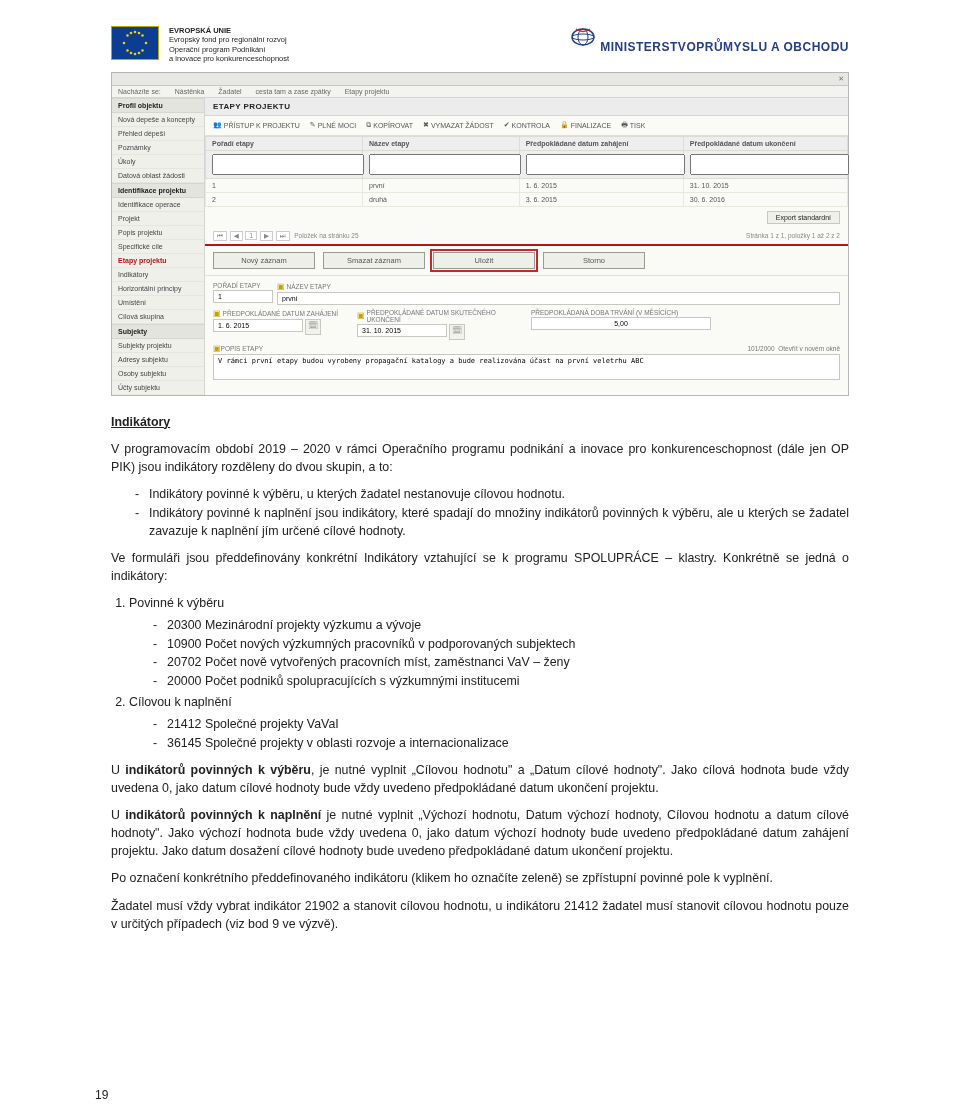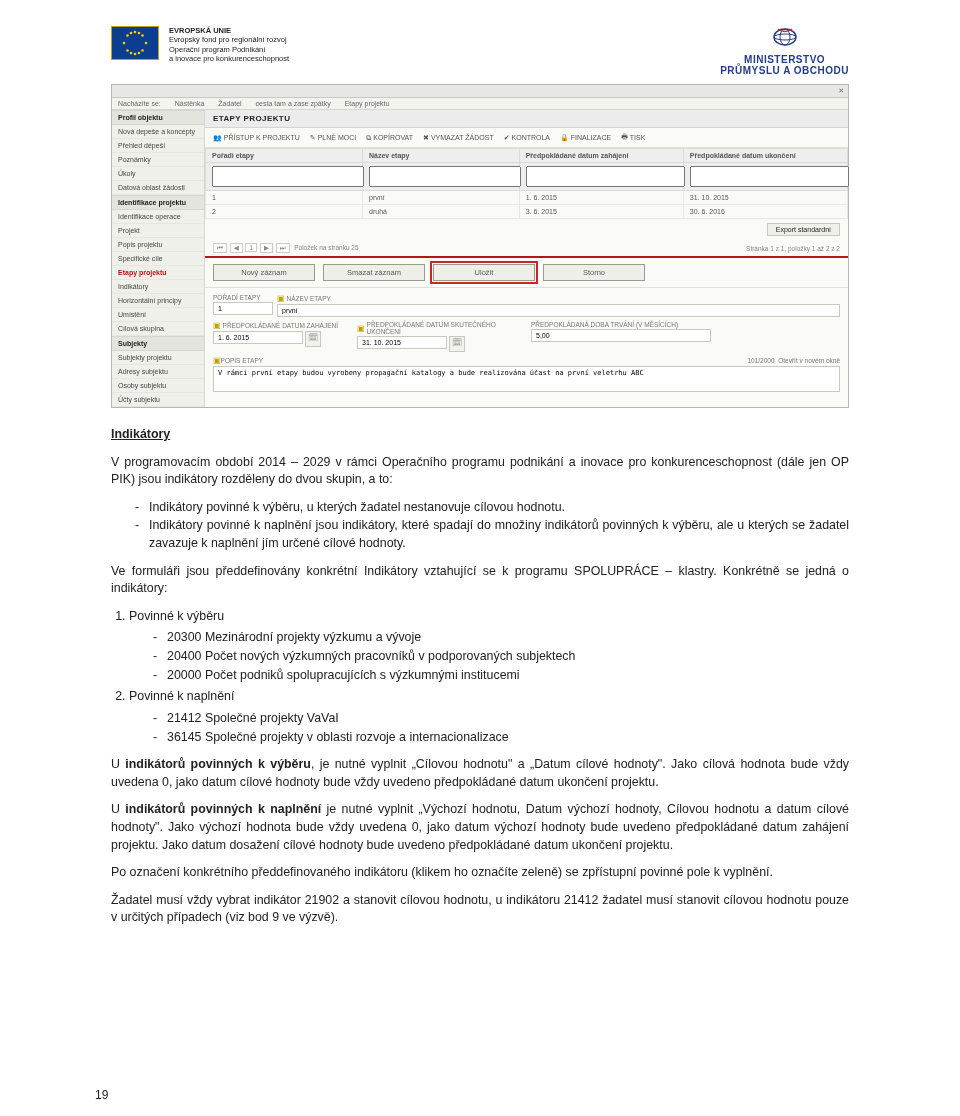--- a/index.html
+++ b/index.html
@@ -3,21 +3,21 @@
 <meta charset="utf-8">
 <style>
   html,body{margin:0;padding:0;background:#fff;font-family:Arial,Helvetica,sans-serif;color:#222;}
   .page{width:834px;min-height:1116px;margin:8px auto;position:relative;padding:18px 48px 48px 48px;box-sizing:border-box;}
   .header{display:flex;align-items:flex-start;justify-content:space-between;margin-bottom:8px;}
   .eu-block{display:flex;align-items:flex-start;gap:10px;}
   .eu-flag{width:46px;height:32px;background:#0b3d91;display:flex;align-items:center;justify-content:center;border:1px solid #bfa500;}
   .eu-flag svg{width:30px;height:30px;}
   .eu-text{font-size:7.5px;line-height:1.25;color:#222;}
   .eu-text .b{font-weight:bold;}
-  .mpo-block{display:flex;flex-direction:column;align-items:center;font-size:10px;color:#233d86;}
+  .mpo-block{display:flex;align-items:flex-end;font-size:12px;color:#233d86;}
   .mpo-block .logo{font-size:22px;line-height:1;color:#233d86;margin-bottom:2px;}
   .mpo-block .l1{font-weight:bold;letter-spacing:0.5px;}
   .screenshot{border:1px solid #b6b6b6;padding:0;margin:4px 0 16px 0;background:#14532d;}
   .ss-top{background:#e7e7e3;border-bottom:1px solid #c8c8c3;padding:2px 4px;display:flex;justify-content:space-between;font-size:7px;color:#777;}
   .ss-nav{background:#f3f3ef;border-bottom:1px solid #d6d6d0;padding:2px 6px;font-size:7px;color:#666;}
   .ss-nav span{margin-right:12px;}
   .ss-body{display:flex;font-size:7px;}
   .ss-sidebar{width:92px;border-right:1px solid #d6d6d0;background:#f0f0eb;}
   .ss-sidebar .hd{background:#e4e4df;padding:3px 6px;font-weight:bold;border-bottom:1px solid #d6d6d0;border-top:1px solid #d6d6d0;}
   .ss-sidebar .it{padding:3px 6px;border-bottom:1px solid #e6e6e0;color:#444;cursor:pointer;}
@@ -225,52 +225,53 @@
             </div>
             <div class="fld" style="width:170px">
               <div class="lbl">
                   <span class="req">▣</span>
                   <span>PŘEDPOKLÁDANÉ DATUM SKUTEČNÉHO UKONČENÍ</span>
                 </div>
               <div><input style="width: 90px;" value="31. 10. 2015"><span class="cal">🗓</span></div>
             </div>
             <div class="fld" style="width:180px">
               <div class="lbl">PŘEDPOKLÁDANÁ DOBA TRVÁNÍ (V MĚSÍCÍCH)</div>
-              <input style="text-align: left;" readonly="" value="5,00">
+              <input style="text-align: center;" readonly="" value="5,00">
             </div>
           </div>
           <div class="row" style="display:block">
             <div class="lbl" style="display:flex;justify-content:space-between">
               <span><span class="req">▣</span><span>POPIS ETAPY</span></span>
               <span><span>101/2000</span>&nbsp;&nbsp;<span>Otevřít v novém okně</span></span>
             </div>
             <textarea style="">V rámci první etapy budou vyrobeny propagační katalogy a bude realizována účast na první veletrhu ABC</textarea>
           </div>
         </div>
       </div>
     </div>
   </div>
 
   <div class="doc">
     <p class="tight"><span class="underline">Indikátory</span></p>
-    <p>V programovacím období 2014 – 2029 v rámci Operačního programu podnikání a inovace pro konkurenceschopnost (dále jen OP PIK) jsou indikátory rozděleny do dvou skupin, a to:</p>
+    <p>V programovacím období 2019 – 2020 v rámci Operačního programu podnikání a inovace pro konkurenceschopnost (dále jen OP PIK) jsou indikátory rozděleny do dvou skupin, a to:</p>
     <ul class="dash">
       <li>Indikátory povinné k výběru, u kterých žadatel nestanovuje cílovou hodnotu.</li>
       <li>Indikátory povinné k naplnění jsou indikátory, které spadají do množiny indikátorů povinných k výběru, ale u kterých se žadatel zavazuje k naplnění jím určené cílové hodnoty.</li>
     </ul>
     <p>Ve formuláři jsou předdefinovány konkrétní Indikátory vztahující se k programu SPOLUPRÁCE – klastry. Konkrétně se jedná o indikátory:</p>
     <ol>
       <li><span>Povinné k výběru</span>
         <ul class="dash">
           <li>20300 Mezinárodní projekty výzkumu a vývoje</li>
-          <li>20400 Počet nových výzkumných pracovníků v podporovaných subjektech</li>
+          <li>10900 Počet nových výzkumných pracovníků v podporovaných subjektech</li>
+          <li>20702 Počet nově vytvořených pracovních míst, zaměstnanci VaV – ženy</li>
           <li>20000 Počet podniků spolupracujících s výzkumnými institucemi</li>
         </ul>
       </li>
-      <li><span>Povinné k naplnění</span>
+      <li><span>Cílovou k naplnění</span>
         <ul class="dash">
           <li>21412 Společné projekty VaVaI</li>
           <li>36145 Společné projekty v oblasti rozvoje a internacionalizace</li>
         </ul>
       </li>
     </ol>
     <p><span>U </span><b>indikátorů povinných k výběru</b><span>, je nutné vyplnit „Cílovou hodnotu" a „Datum cílové hodnoty". Jako cílová hodnota bude vždy uvedena 0, jako datum cílové hodnoty bude vždy uvedeno předpokládané datum ukončení projektu.</span></p>
     <p><span>U </span><b>indikátorů povinných k naplnění</b><span> je nutné vyplnit „Výchozí hodnotu, Datum výchozí hodnoty, Cílovou hodnotu a datum cílové hodnoty". Jako výchozí hodnota bude vždy uvedena 0, jako datum výchozí hodnoty bude uvedeno předpokládané datum zahájení projektu. Jako datum dosažení cílové hodnoty bude uvedeno předpokládané datum ukončení projektu.</span></p>
     <p>Po označení konkrétního předdefinovaného indikátoru (klikem ho označíte zeleně) se zpřístupní povinné pole k vyplnění.</p>
     <p>Žadatel musí vždy vybrat indikátor 21902 a stanovit cílovou hodnotu, u indikátoru 21412 žadatel musí stanovit cílovou hodnotu pouze v určitých případech (viz bod 9 ve výzvě).</p>

